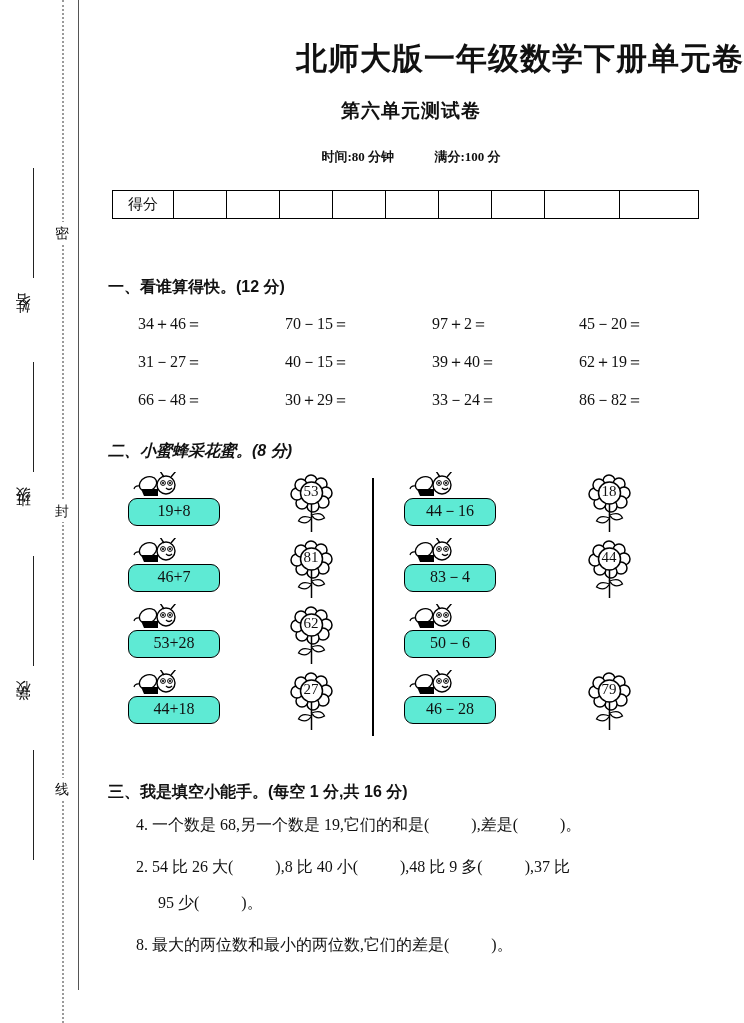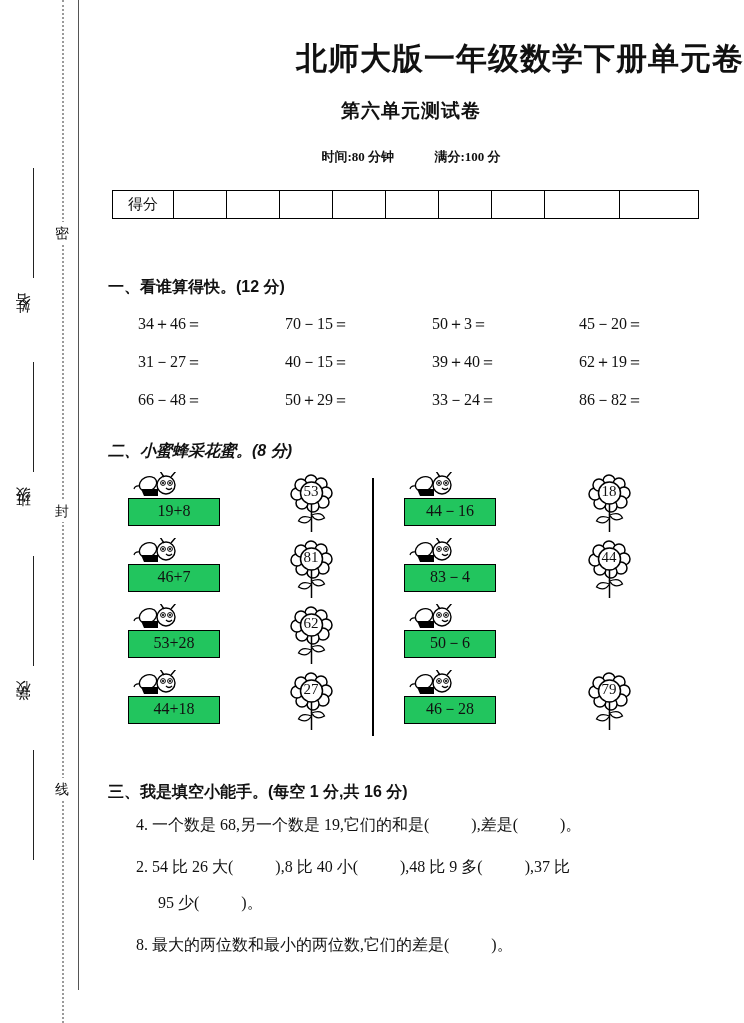--- a/index.html
+++ b/index.html
@@ -100,23 +100,23 @@
   .bf-area{position:absolute;left:108px;top:470px;width:600px;height:270px;}
   .bf-divider{
     position:absolute;left:264px;top:8px;width:0;height:258px;
     border-left:2px solid #000;
   }
   .bf-row{position:absolute;height:66px;width:600px;}
   .bee-item{position:absolute;width:110px;height:62px;}
   .bee-box{
     position:absolute;left:0;top:24px;
     min-width:72px;height:26px;
-    border:1.6px solid #000;border-radius:0;
+    border:1.6px solid #000;border-radius:9px;
     font-size:16px;line-height:24px;text-align:center;
-    padding:0 9px;background:#22c55e;
+    padding:0 9px;background:#5eead4;
     white-space:nowrap;
   }
   .bee-ico{position:absolute;left:4px;top:-2px;width:52px;height:30px;}
   .flower-item{position:absolute;width:56px;height:64px;}
   .flower-num{
     position:absolute;left:0;top:2px;width:46px;
     text-align:center;font-size:15px;line-height:30px;
     z-index:3;
   }
   .flower-ico{position:absolute;left:0;top:0;width:48px;height:62px;}
@@ -171,32 +171,32 @@
       <td class="grader"></td>
     </tr>
   </tbody>
     </table>
 
   <div class="sec-head" style="top:277px;">一、看谁算得快。(12 分)</div>
   <div class="calc-grid">
     <div class="calc-row">
       <div class="calc-cell"><span class="pad">34＋46＝</span></div>
       <div class="calc-cell"><span class="pad">70－15＝</span></div>
-      <div class="calc-cell"><span class="pad">50＋3＝</span></div>
+      <div class="calc-cell"><span class="pad">97＋2＝</span></div>
       <div class="calc-cell"><span class="pad">45－20＝</span></div>
     </div>
     <div class="calc-row">
       <div class="calc-cell"><span class="pad">31－27＝</span></div>
       <div class="calc-cell"><span class="pad">40－15＝</span></div>
       <div class="calc-cell"><span class="pad">39＋40＝</span></div>
       <div class="calc-cell"><span class="pad">62＋19＝</span></div>
     </div>
     <div class="calc-row">
       <div class="calc-cell"><span class="pad">66－48＝</span></div>
-      <div class="calc-cell"><span class="pad">50＋29＝</span></div>
+      <div class="calc-cell"><span class="pad">30＋29＝</span></div>
       <div class="calc-cell"><span class="pad">33－24＝</span></div>
       <div class="calc-cell"><span class="pad">86－82＝</span></div>
     </div>
   </div>
 
   <div class="sec-head" style="top:441px;font-style:italic;">二、小蜜蜂采花蜜。(8 分)</div>
   <div class="bf-area">
     <div class="bf-divider"></div>
 
     <div class="bf-row" style="top:4px;">

